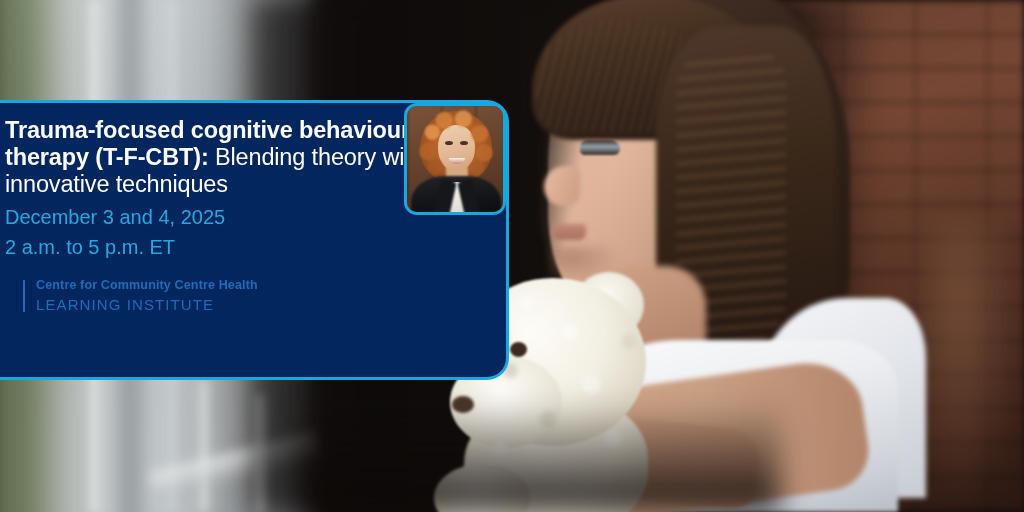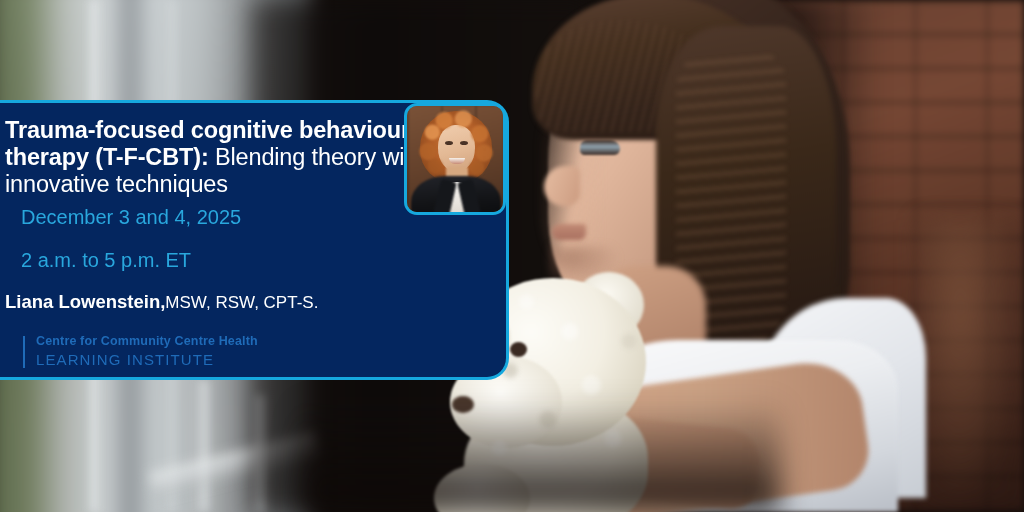--- a/index.html
+++ b/index.html
@@ -293,21 +293,21 @@
     font-weight: 400;
     margin: 0 0 6px 0;
   }
   .title b { font-weight: 700; }
 
   .date, .time {
     color: #29a7dd;
     font-size: 20px;
     line-height: 27px;
     font-weight: 400;
-    margin: 16px;
+    margin: 0;
   }
   .date { margin-top: 2px; }
   .time { margin-top: 3px; }
 
   .presenter {
     color: #ffffff;
     font-size: 18.5px;
     line-height: 24px;
     margin-top: 3px;
     white-space: nowrap;
@@ -485,21 +485,20 @@
 
   <div class="panel">
     <div class="panel-inner">
 
       <h1 class="title"><b>Trauma-focused cognitive behavioural therapy (T-F-CBT):</b><span> Blending theory with innovative techniques</span></h1>
 
       <p class="date">December 3 and 4, 2025</p>
 
       <p class="time">2 a.m. to 5 p.m. ET</p>
 
-      <p class="presenter"><span class="nm">Liana Lowenstein,</span><span class="cred">MSW, RSW, CPT-S.</span></p>
 
       <div class="logo-row">
         <div class="logo-div"></div>
         <div class="logo-txt">
           <div class="logo-l1">Centre for Community Centre Health</div>
           <div class="logo-l2">LEARNING INSTITUTE</div>
         </div>
       </div>
 
     </div>

